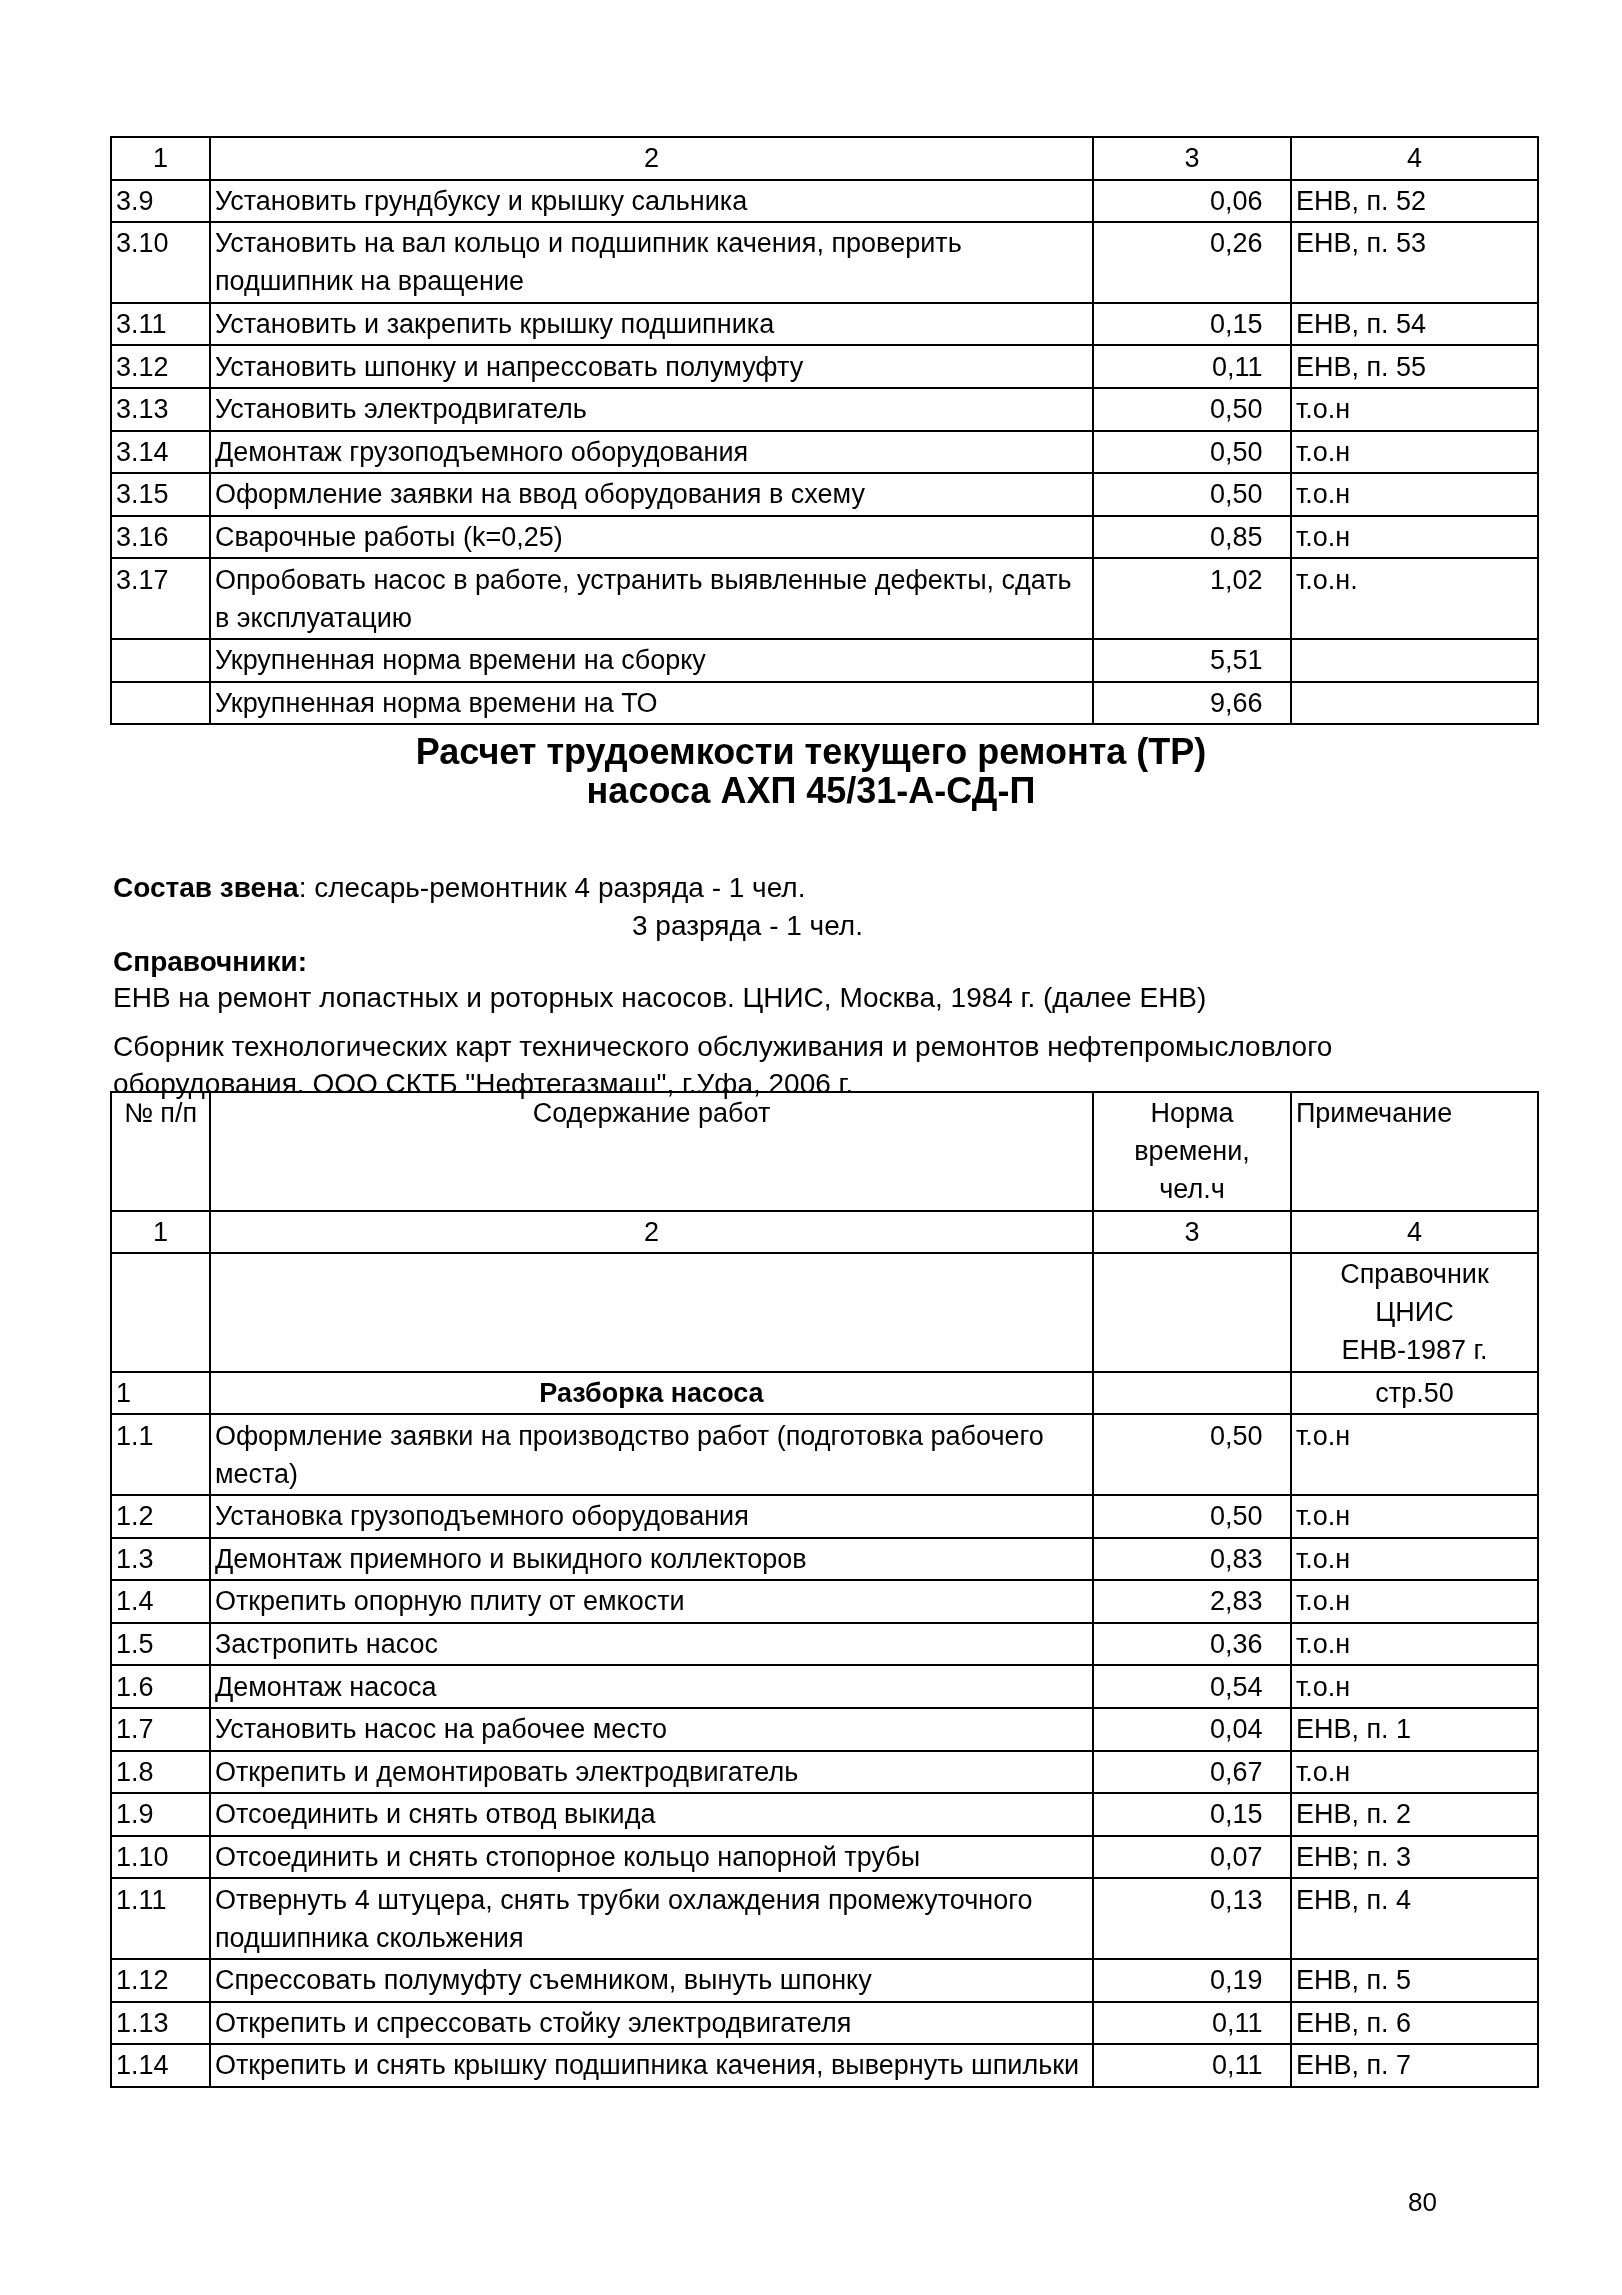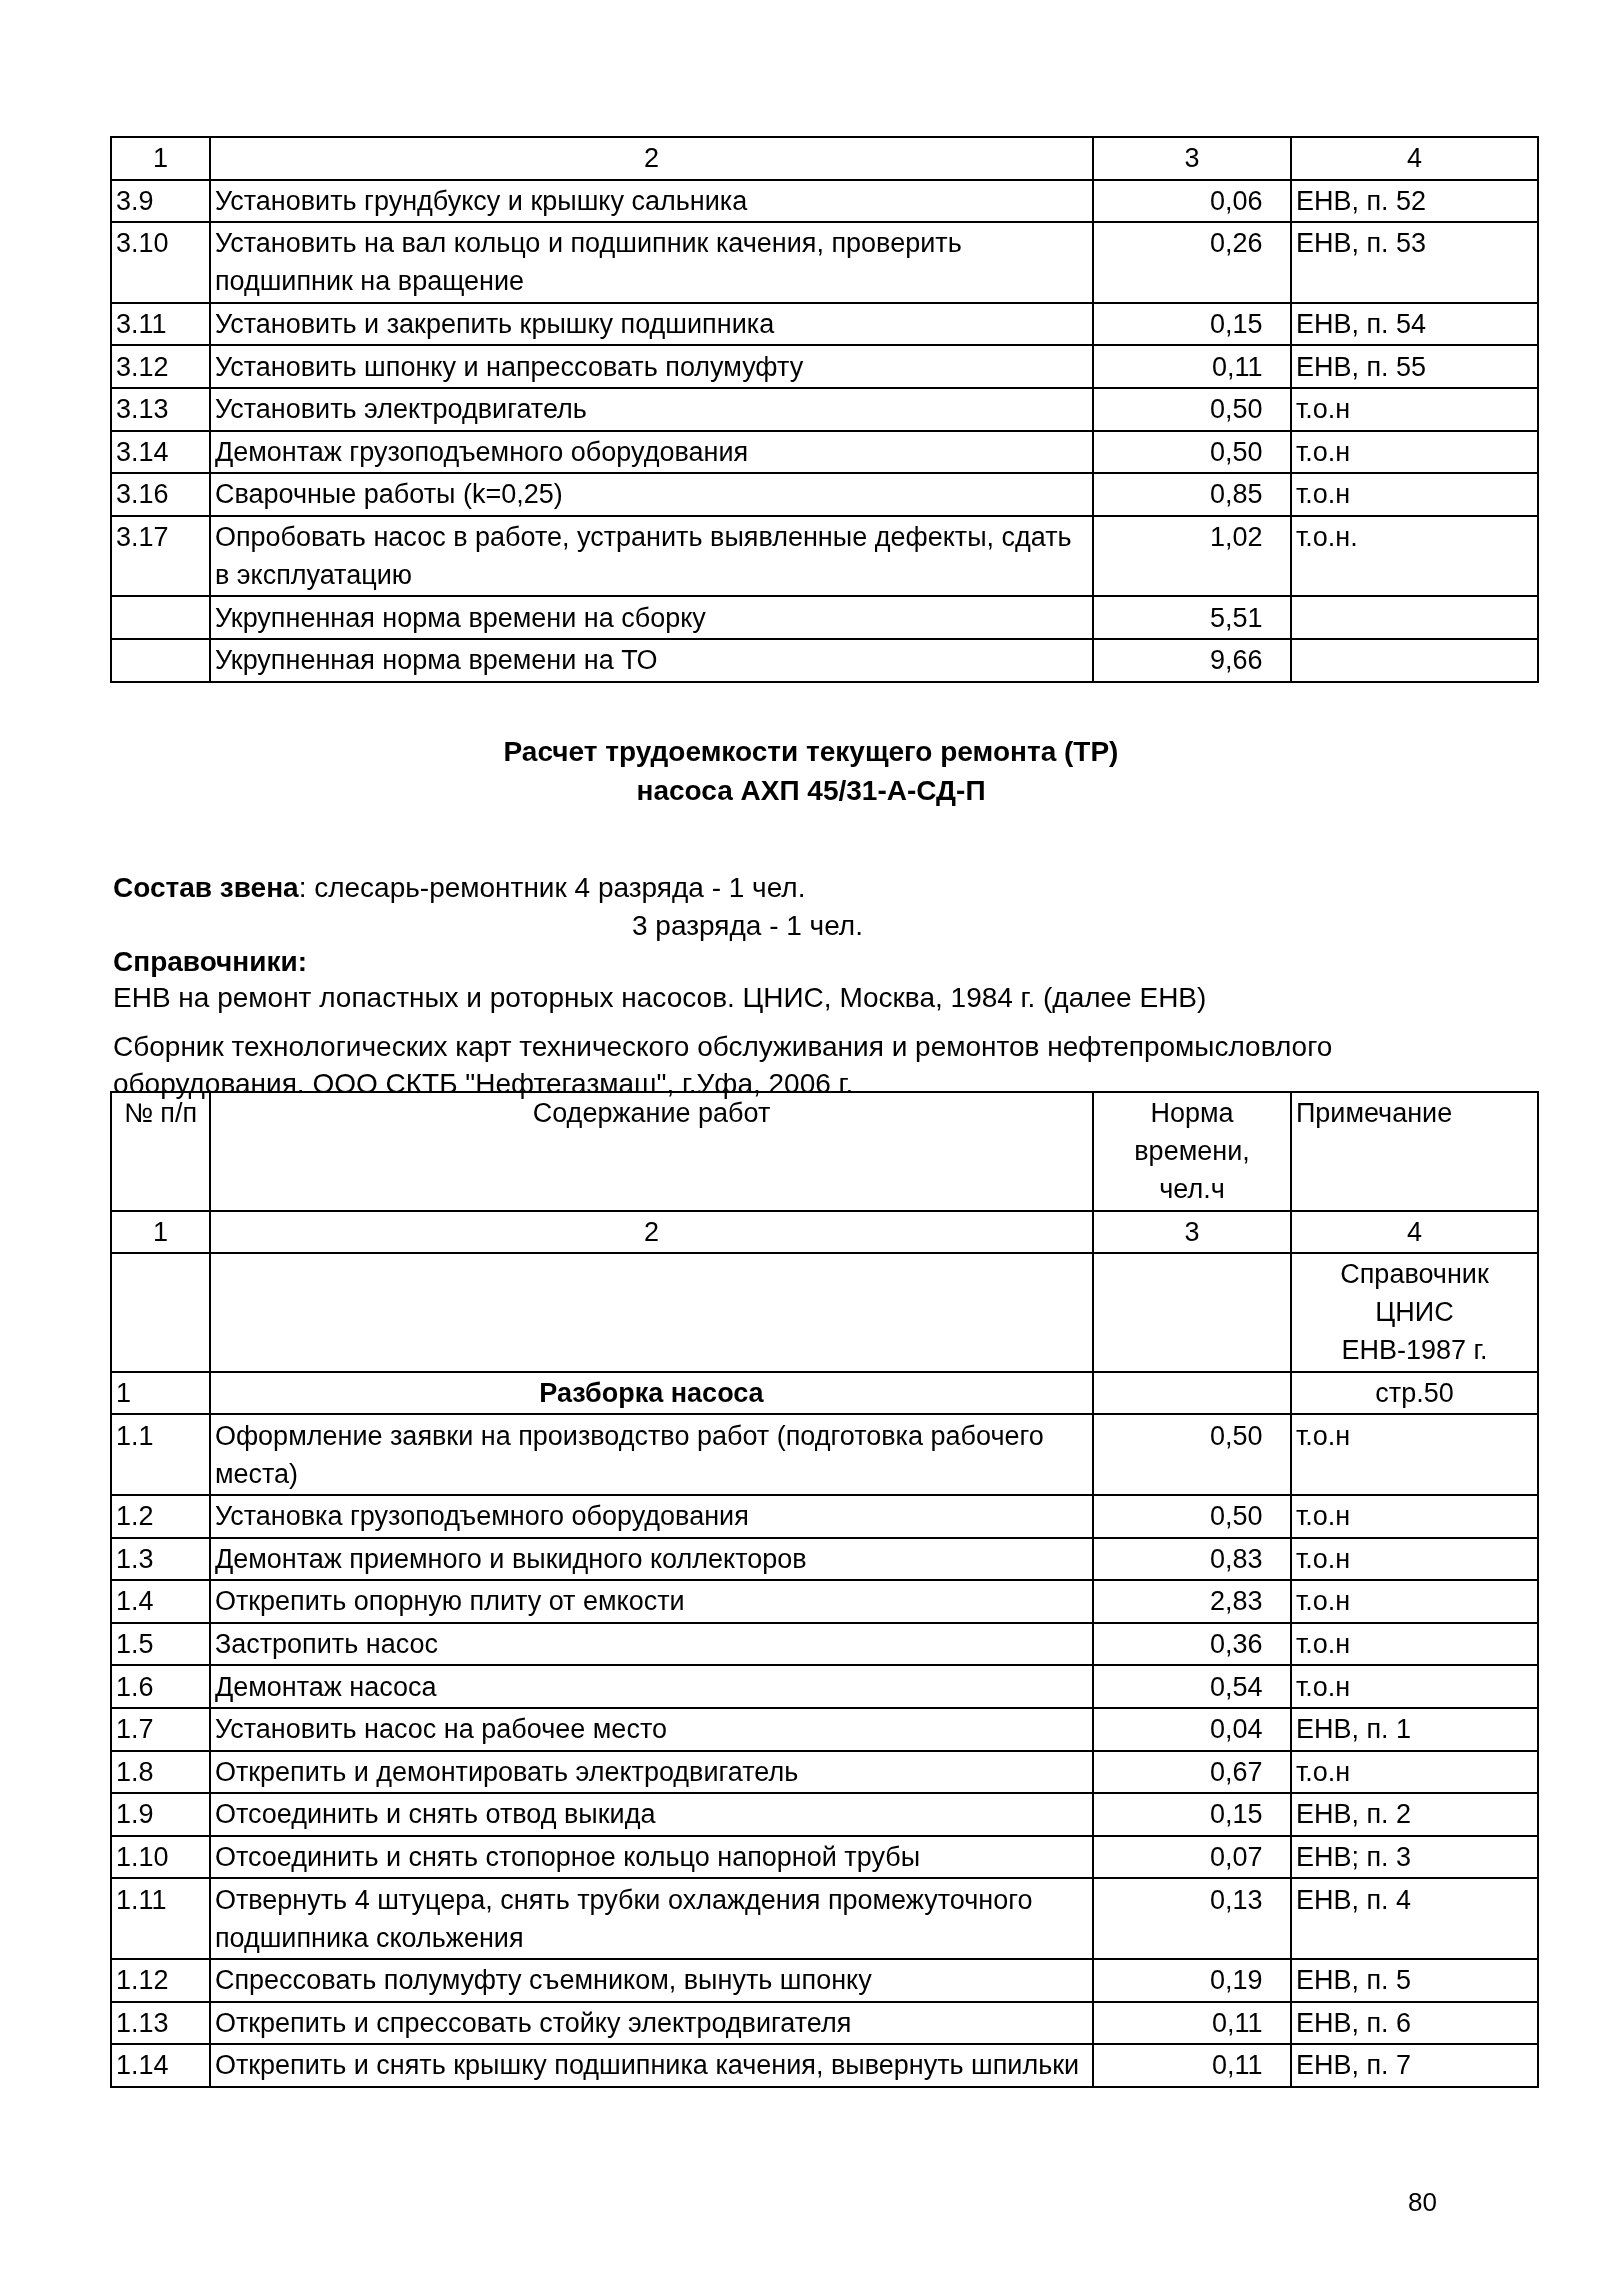--- a/index.html
+++ b/index.html
@@ -20,21 +20,21 @@
   table.grid col.c2 { width: 883px; }
   table.grid col.c3 { width: 198px; }
   table.grid col.c4 { width: 247px; }
   .num { text-align: left; }
   .val { text-align: right; padding-right: 27.5px !important; }
   .ctr { text-align: center; }
   #table1 { top: 136px; }
   #table2 { top: 1091px; }
   .title {
     position: absolute; left: 0; width: 1622px; text-align: center;
-    font-weight: bold; font-size: 28px; line-height: 39px;
+    font-weight: bold; font-size: 36px; line-height: 39px;
   }
   .txt { position: absolute; left: 113px; font-size: 28px; line-height: 37px; margin-top: 20px; }
   .bold { font-weight: bold; }
   .pagenum { position: absolute; left: 1408px; top: 2145px; font-size: 26px; margin-top: 40px; }
   .hdr td { vertical-align: top; }
 </style>
 </head>
 <body>
 
 <table class="grid" id="table1">
@@ -77,20 +77,26 @@
       </tr>
       <tr>
         <td class="num">3.13</td>
         <td>Установить электродвигатель</td>
         <td class="val">0,50</td>
         <td>т.о.н</td>
       </tr>
       <tr>
         <td class="num">3.14</td>
         <td>Демонтаж грузоподъемного оборудования</td>
+        <td class="val">0,50</td>
+        <td>т.о.н</td>
+      </tr>
+      <tr>
+        <td class="num">3.15</td>
+        <td>Оформление заявки на ввод оборудования в схему</td>
         <td class="val">0,50</td>
         <td>т.о.н</td>
       </tr>
       <tr>
         <td class="num">3.16</td>
         <td>Сварочные работы (k=0,25)</td>
         <td class="val">0,85</td>
         <td>т.о.н</td>
       </tr>
       <tr>

